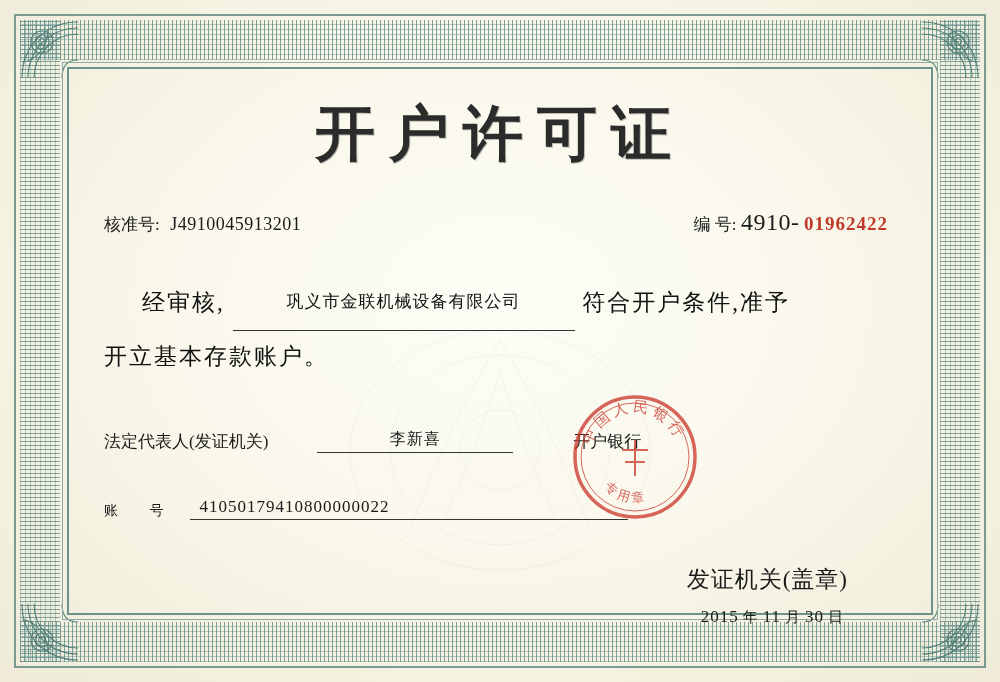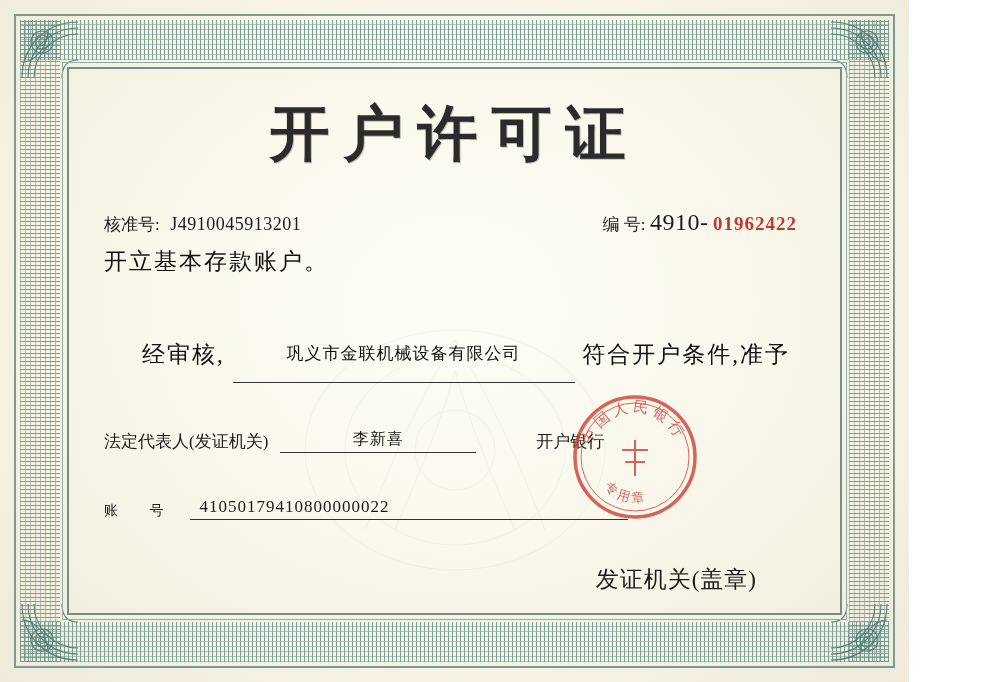--- a/index.html
+++ b/index.html
@@ -9,21 +9,21 @@
   }
   body {
     width: 1000px;
     height: 682px;
     font-family: "Liberation Serif", serif;
     overflow: hidden;
   }
 
   .certificate {
     position: relative;
-    width: 909px;
+    width: 1000px;
     height: 682px;
     background:
       radial-gradient(ellipse at 50% 45%, #fdfdf6 0%, #faf8ec 45%, #f4f1e0 75%, #efeada 100%);
     box-sizing: border-box;
     overflow: hidden;
   }
 
   
   .border-outer {
     position: absolute;
@@ -207,21 +207,21 @@
     align-items: flex-end;
   }
   .fill {
     border-bottom: 1px solid #333;
     text-align: center;
     font-size: 16px;
     padding: 0 8px 2px 8px;
     letter-spacing: 1px;
     color: #1a1a1a;
   }
-  .fill-rep { width: 180px; }
+  .fill-rep { width: 180px; margin-left: 37px; }
   .fill-bank { width: 260px; }
   .gap { width: 36px; }
 
   .row-account {
     margin-top: 44px;
     padding-left: 14px;
     align-items: flex-end;
   }
   .label-account {
     letter-spacing: 14px;
@@ -359,41 +359,44 @@
         <span class="label">核准号:</span>
         <span class="value">J4910045913201</span>
       </div>
       <div>
         <span class="label">编 号:</span>
         <span class="serial-prefix">4910-</span>
         <span class="serial-red">01962422</span>
       </div>
     </div>
 
-    <div class="para para-line2" style="margin-top:0;">开立基本存款账户。</div>
     <div class="para">
       <span>经审核,</span>
       <span class="underline-field">巩义市金联机械设备有限公司</span>
       <span>符合开户条件,准予</span>
     </div>
+    <div class="para para-line2" style="margin-top:0;">开立基本存款账户。</div>
 
     <div class="row row-rep">
       <span class="label">法定代表人(发证机关)</span>
       <span class="fill fill-rep">李新喜</span>
       <span class="gap"></span>
       <span class="label">开户银行</span>
     </div>
 
     <div class="row row-account">
       <span class="label label-account">账  号</span>
       <span class="fill fill-account">41050179410800000022</span>
     </div>
 
     <div class="issuer">
       <div class="issuer-line">发证机关(盖章)</div>
+      <div class="issue-date">
+        <span class="num">2015</span><span class="cn">年</span><span class="num">11</span><span class="cn">月</span><span class="num">30</span><span class="cn">日</span>
+      </div>
     </div>
 
   </div>
 
   <div class="seal">
     <svg viewBox="0 0 130 130" width="130" height="130">
       <circle cx="65" cy="65" r="60" fill="none" stroke="#cc3b30" stroke-width="3.5"></circle>
       <circle cx="65" cy="65" r="54" fill="none" stroke="#cc3b30" stroke-width="1"></circle>
       <path id="sealArcTop" d="M 20 65 A 45 45 0 0 1 110 65" fill="none"></path>
       <text font-family="'Liberation Serif', serif" font-size="15" fill="#cc3b30" letter-spacing="4">

